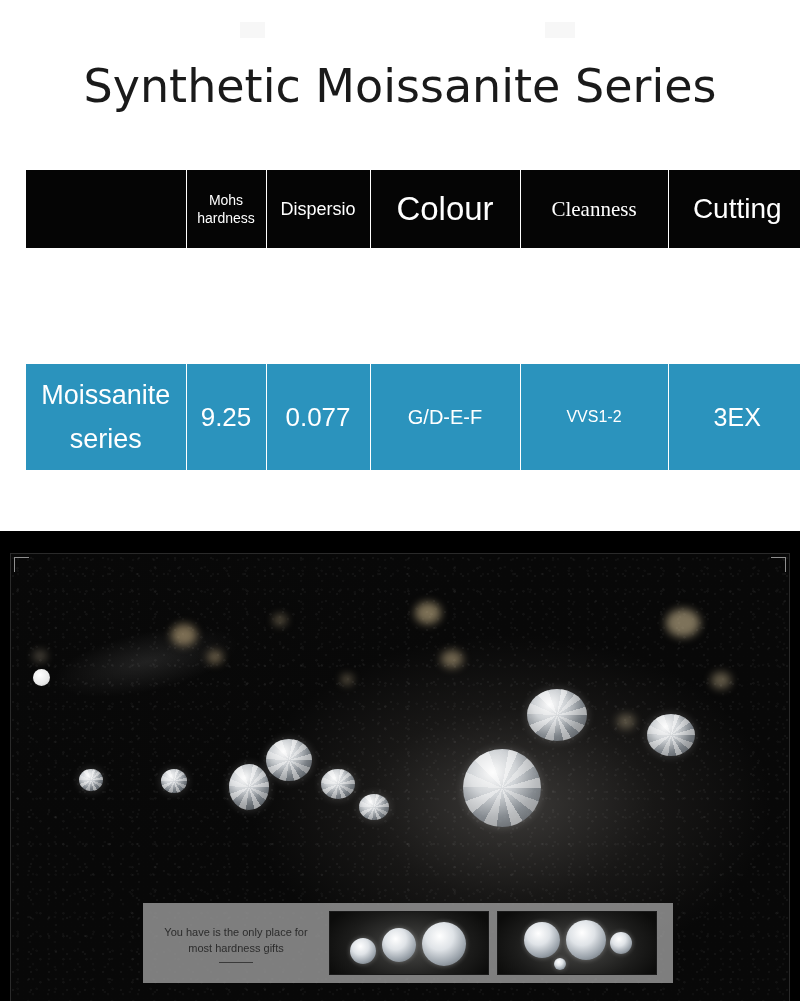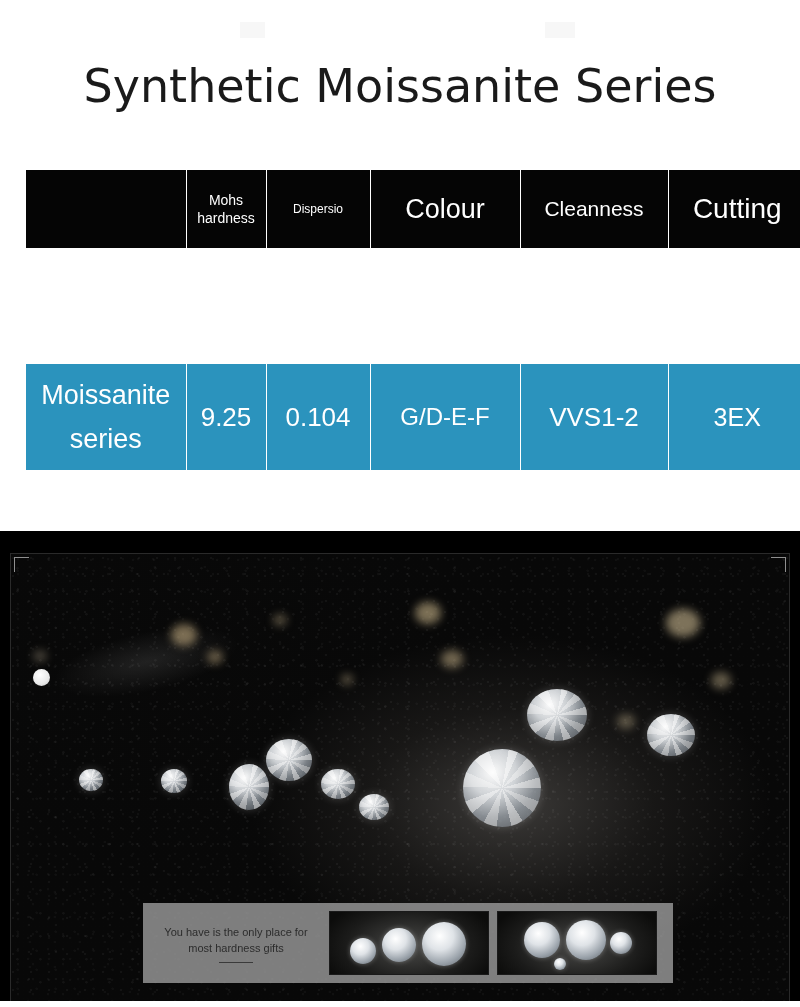--- a/index.html
+++ b/index.html
@@ -90,23 +90,23 @@
     border-right: 1px solid #ffffff;
     font-weight: 400;
     vertical-align: middle;
     padding: 0 4px;
   }
   table.spec thead th:first-child { border-left: none; }
   table.spec thead th:last-child { border-right: none; }
 
   th.h-empty { }
   th.h-mohs { font-size: 14px; font-weight: 700; line-height: 18px; }
-  th.h-disp { font-size: 12px; margin-top: 20px; }
-  th.h-colour { font-size: 27px; }
-  th.h-clean { font-size: 21px; }
+  th.h-disp { font-size: 18px; margin-top: 20px; }
+  th.h-colour { font-size: 33px; }
+  th.h-clean { font-size: 21px; font-family: Liberation Serif, serif; }
   th.h-cut { font-size: 28px; }
 
   tr.blank-row td {
     height: 114px;
     background: #ffffff;
     border: none;
   }
 
   tr.data-row td {
     background: #2b93bd;
@@ -117,22 +117,22 @@
     border-left: 1px solid #b91c1c;
     border-right: 1px solid #ffffff;
     font-weight: 400;
   }
   tr.data-row td:first-child { border-left: none; }
   tr.data-row td:last-child { border-right: none; }
 
   td.d-name { font-size: 27px; line-height: 44px; }
   td.d-mohs { font-size: 26px; }
   td.d-disp { font-size: 26px; }
-  td.d-colour { font-size: 24px; }
-  td.d-clean { font-size: 26px; }
+  td.d-colour { font-size: 20px; }
+  td.d-clean { font-size: 16px; }
   td.d-cut { font-size: 25px; }
 
   
   .photo-section {
     position: absolute;
     top: 531px;
     left: 0;
     width: 800px;
     height: 476px;
     background: #000000;
@@ -325,21 +325,21 @@
         <td></td>
         <td></td>
         <td></td>
         <td></td>
         <td></td>
         <td></td>
       </tr>
       <tr class="data-row">
         <td class="d-name">Moissanite series</td>
         <td class="d-mohs">9.25</td>
-        <td class="d-disp">0.104</td>
+        <td class="d-disp">0.077</td>
         <td class="d-colour">G/D-E-F</td>
         <td class="d-clean">VVS1-2</td>
         <td class="d-cut">3EX</td>
       </tr>
     </tbody>
   </table>
 </div>
 
 <div class="photo-section">
   <div class="photo-inner">

